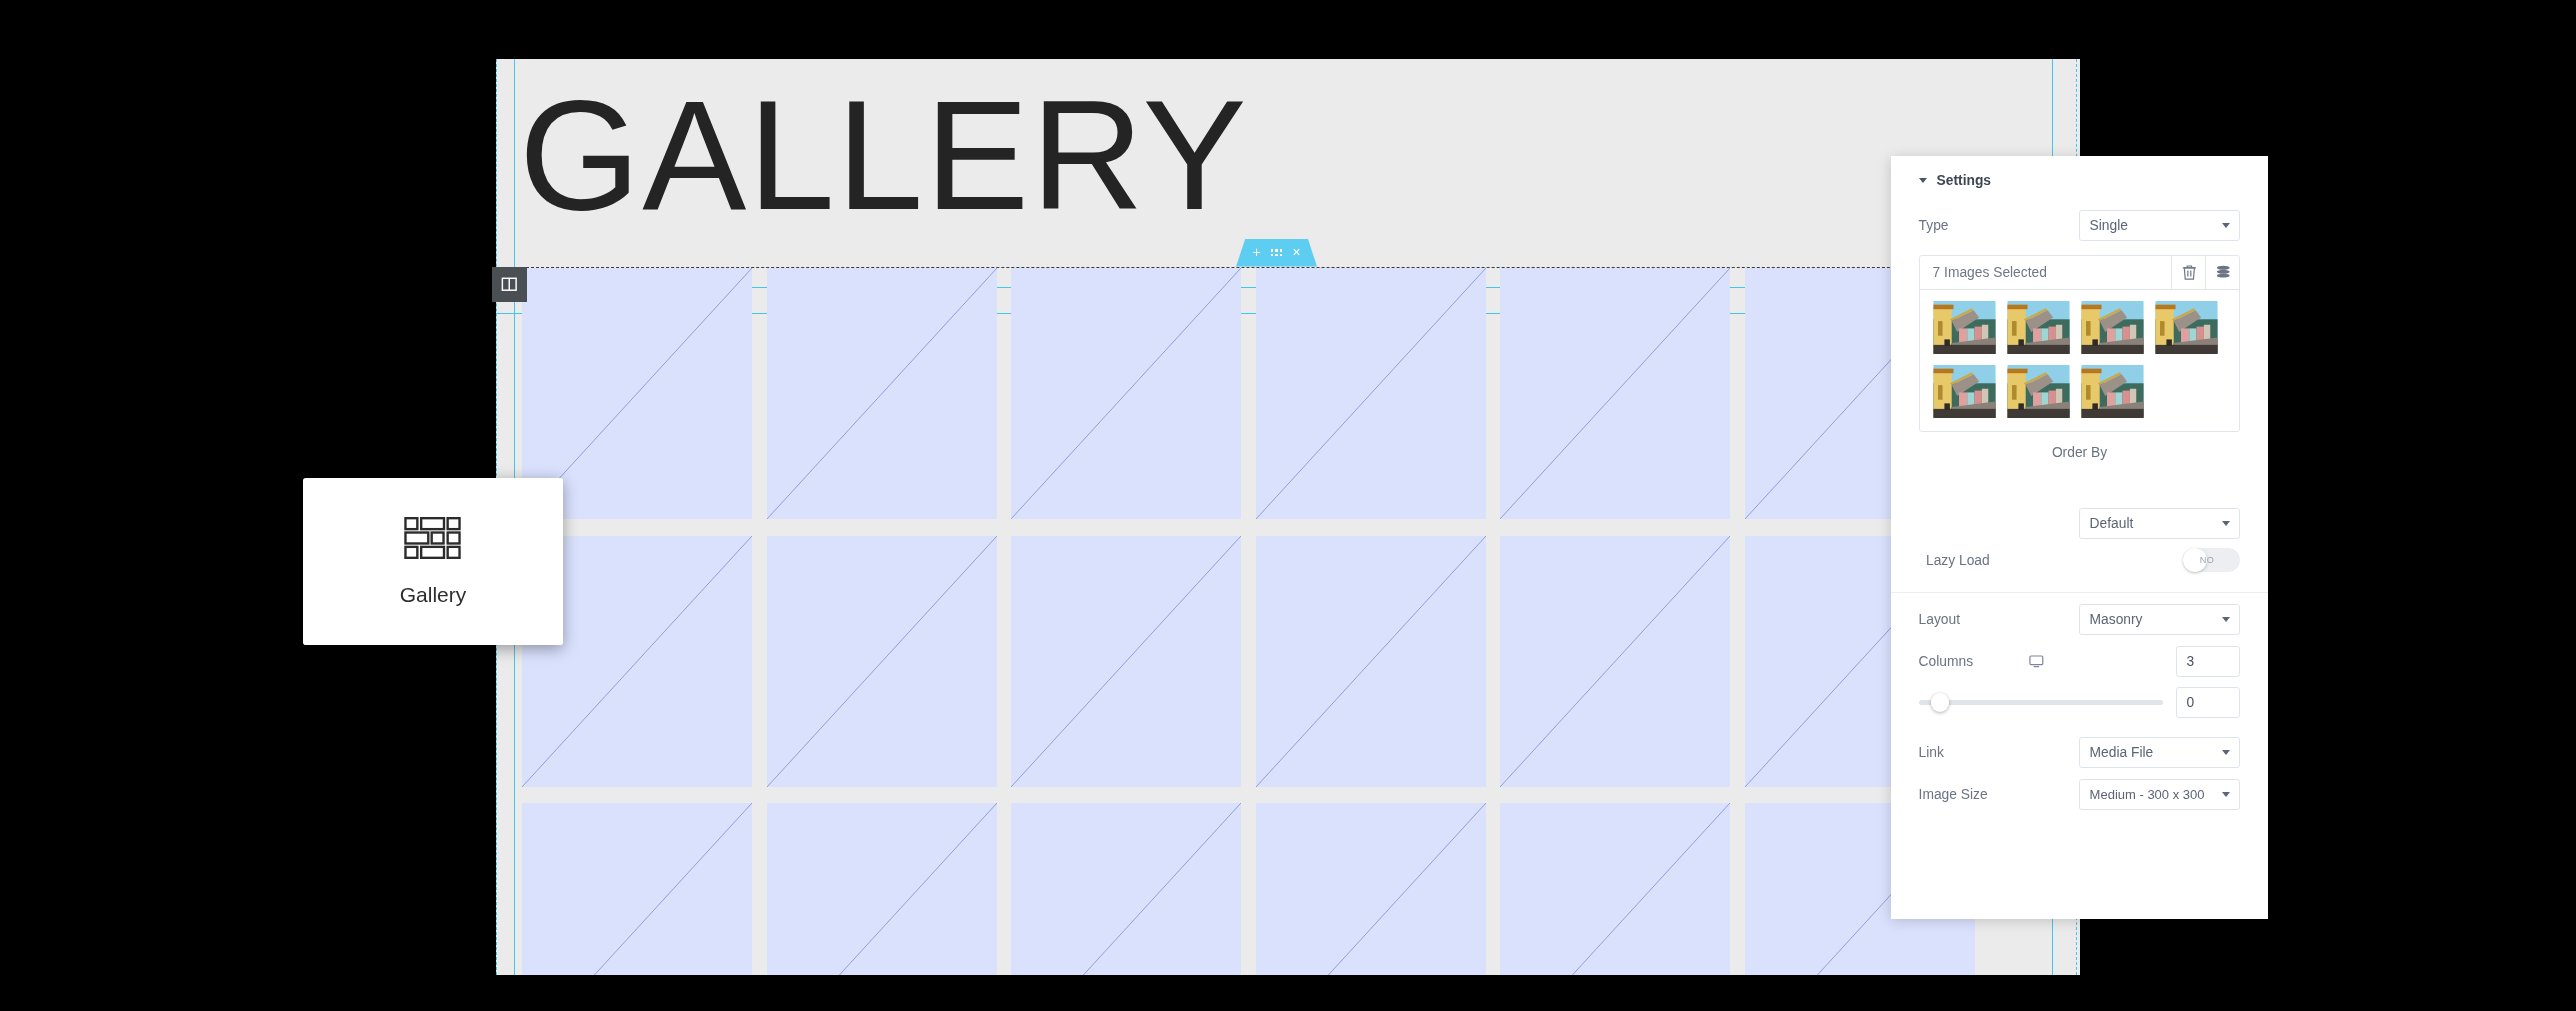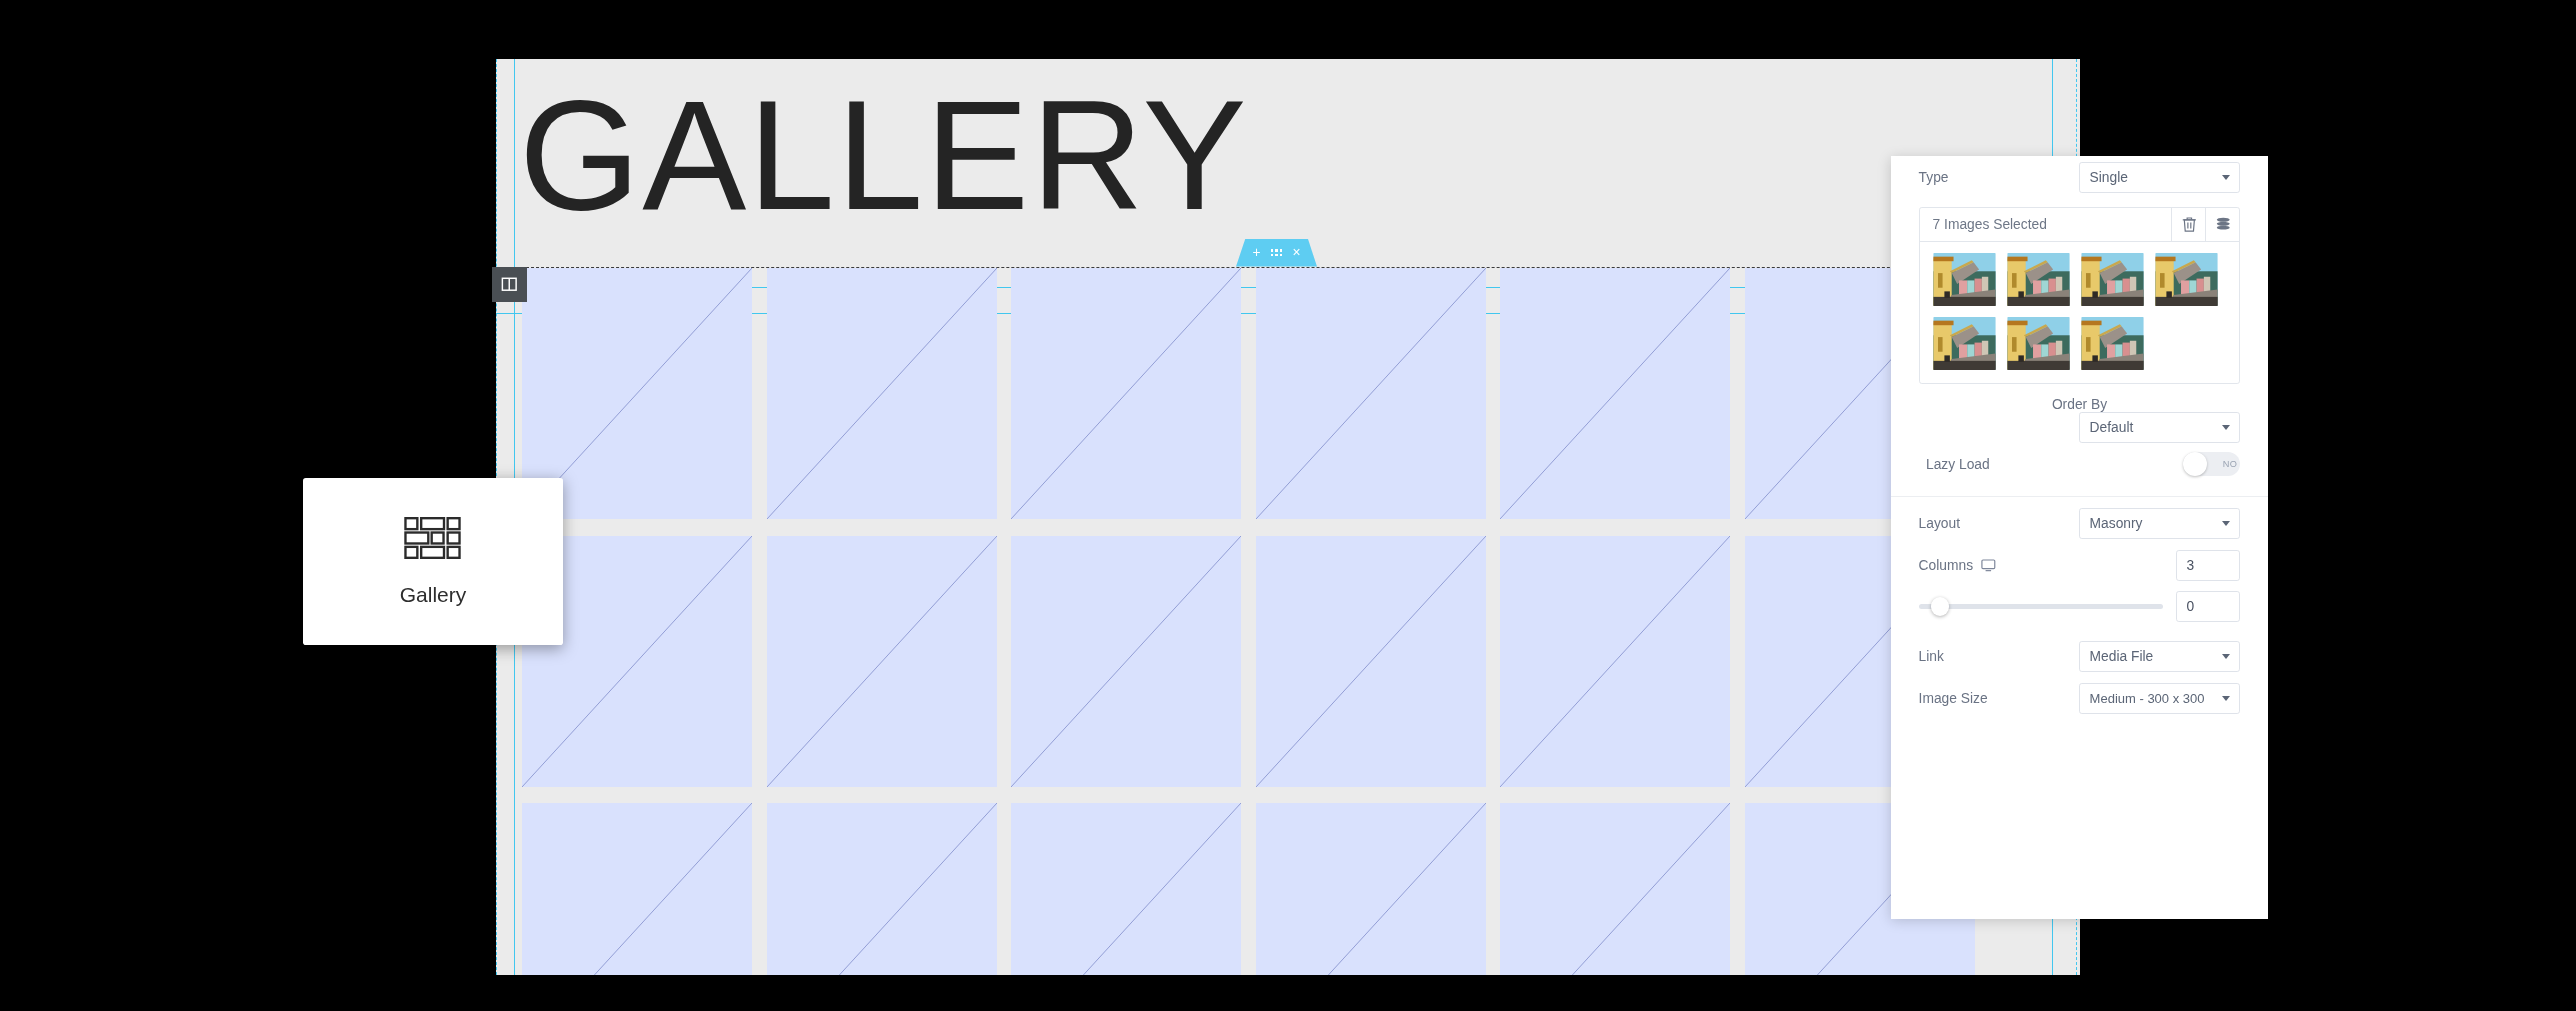--- a/index.html
+++ b/index.html
@@ -83,21 +83,21 @@
   }
   #panel-head{
     height:48px; display:flex; align-items:center; padding:0 0 0 27.6px;
   }
   #panel-head .caret{
     width:0;height:0;border-left:4.6px solid transparent;border-right:4.6px solid transparent;
     border-top:5.5px solid #4a5568;margin-right:10px;
   }
   #panel-head .ttl{font-size:13.8px;font-weight:bold;color:#3d4655;}
 
-  .row{display:flex;align-items:center;padding:0 27.6px;min-height:42px;}
+  .row{display:flex;align-items:center;padding:0 27.6px;min-height:42px;gap:48px;}
   .row .lbl{font-size:13.8px;color:#6a7384;flex:0 0 auto;}
   .row .mon{margin-left:8.3px;display:inline-flex;}
   .row .ctrl{margin-left:auto;padding-left:36px;}
 
   .select{
     width:161px;height:31px;border:0.9px solid #dfe3ea;border-radius:2.8px;
     background:#fff;display:flex;align-items:center;padding:0 9.2px;
     font-size:13.8px;color:#5b6576;box-sizing:border-box;
   }
   .select .val{flex:1;white-space:nowrap;overflow:hidden;}
@@ -121,21 +121,21 @@
       display:flex;align-items:center;justify-content:center;}
   #thumbs{padding:11px 0 13px 13px;display:flex;flex-wrap:wrap;gap:11px;width:303px;}
   .thumb{width:63px;height:53px;overflow:hidden;border-radius:0.9px;}
   .thumb svg{display:block;}
 
   
   .toggle{width:57px;height:24px;border-radius:12px;background:#eceef2;
       display:flex;align-items:center;position:relative;}
   .toggle .knob{width:24px;height:24px;border-radius:50%;background:#fff;
       box-shadow:0 0.9px 2.8px rgba(0,0,0,.25);position:absolute;left:0;}
-  .toggle .tw{position:absolute;right:3px;font-size:9.2px;color:#9aa3b2;letter-spacing:0.5px;}
+  .toggle .tw{position:absolute;right:26px;font-size:9.2px;color:#9aa3b2;letter-spacing:0.5px;}
 
   
   .divider{height:0.9px;background:#eceef1;margin:11px 0 5.5px 0;}
 
   
   .sliderow{display:flex;align-items:center;padding:0 27.6px;min-height:40px;}
   .slider{flex:1;height:5.5px;background:#dfe3ea;border-radius:2.8px;position:relative;margin-right:13px;}
   .slider .sknob{position:absolute;left:9.2px;top:-6.4px;width:18.4px;height:18.4px;
       border-radius:50%;background:#fff;box-shadow:0 0.9px 3.7px rgba(0,0,0,.3);}
 </style>
@@ -288,20 +288,24 @@
       <rect x="1.3" y="32.7" width="13" height="12"></rect>
       <rect x="18.5" y="32.7" width="25" height="12"></rect>
       <rect x="47.5" y="32.7" width="13" height="12"></rect>
     </g>
   </svg>
   <div class="wc-label">Gallery</div>
 </div>
 
 <div id="panel">
 
+  <div id="panel-head">
+    <span class="caret"></span>
+    <span class="ttl">Settings</span>
+  </div>
 
   <div class="row">
     <span class="lbl">Type</span>
     <span class="ctrl">
       <span class="select">
         <span class="val">Single</span>
         <span class="car"></span>
       </span>
     </span>
   </div>

